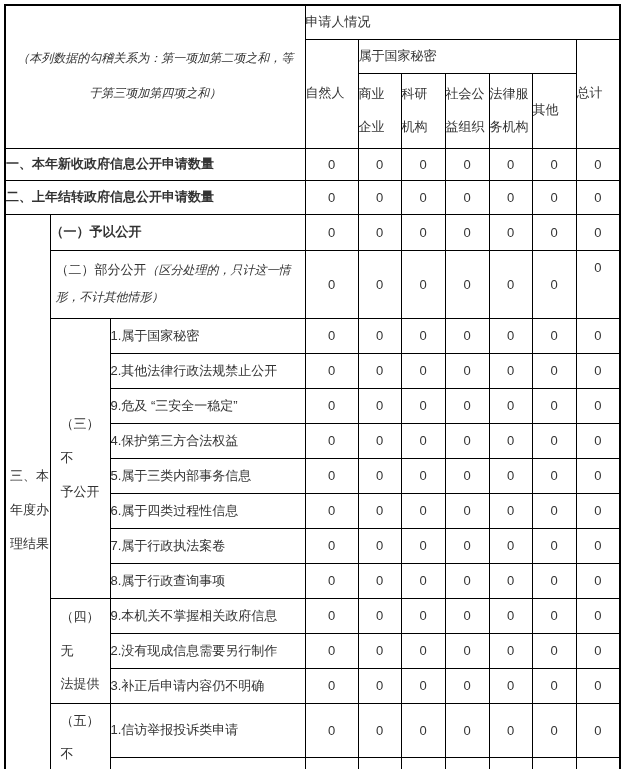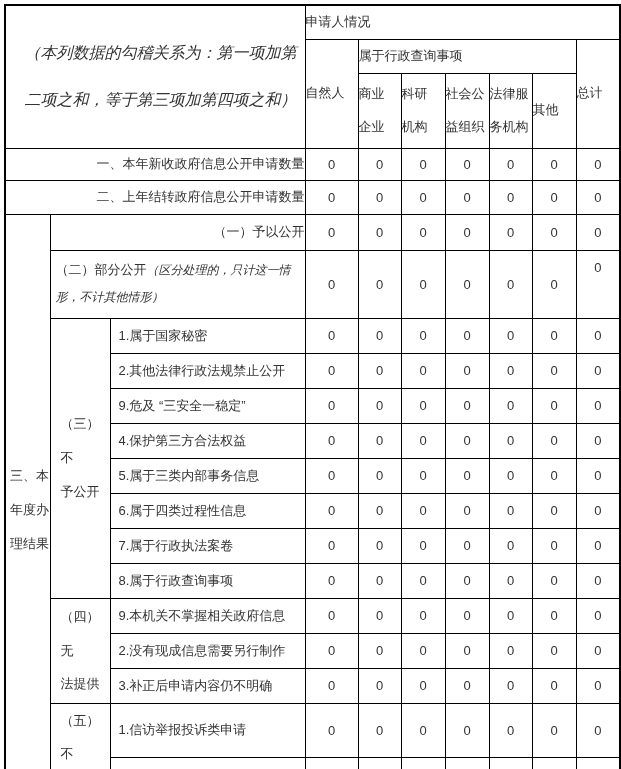--- a/index.html
+++ b/index.html
@@ -11,27 +11,27 @@
      padding:0;overflow:hidden;}
   
   col.cA{width:45px}col.cB{width:60px}col.cC{width:195px}
   col.c1{width:53px}col.c2{width:43px}col.c3{width:44px}col.c4{width:44px}
   col.c5{width:43px}col.c6{width:44px}col.c7{width:44px}
   
   tr.hr1{height:33px}tr.hr2{height:34px}tr.hr3{height:75px}
   tr.rA{height:32px}tr.rB{height:34px}tr.rC{height:36px}tr.rD{height:68px}
   tr.rE{height:35px}tr.rF{height:34px}tr.rG{height:30px}
   
-  .note{font-family:Liberation Serif, serif;font-style:italic;
-        font-size:16px;line-height:2.9;text-align:right;padding:0 8px;}
+  .note{font-family:Liberation Mono, monospace;font-style:italic;
+        font-size:12px;line-height:2.9;text-align:center;padding:0 8px;}
   .hdr{text-align:left;line-height:2.5;white-space:pre-line;}
-  .rowlabel{text-align:right;padding-left:5px;}
+  .rowlabel{text-align:left;font-weight:bold;}
   .seca{text-align:left;padding-left:4px;line-height:2.6;white-space:pre-line;}
   .sec{text-align:left;padding-left:10px;line-height:2.6;white-space:pre-line;}
-  .item{text-align:left;padding-left:8px;}
+  .item{text-align:left;}
   .val{text-align:center;}
   .vtop{vertical-align:top;padding-top:9px;}
   .partial{text-align:left;line-height:2.05;padding:0 4px 0 5px;}
   .inote{font-family:"Liberation Serif","DejaVu Serif",serif;font-style:italic;
          font-size:12px;}
 </style>
 </head>
 <body>
 
 <table>
@@ -48,21 +48,21 @@
       <col class="c7">
   </colgroup>
 
   <tbody>
       <tr class="hr1">
     <td class="note" rowspan="3" colspan="3">（本列数据的勾稽关系为：第一项加第二项之和，等于第三项加第四项之和）</td>
     <td class="hdr" colspan="7">申请人情况</td>
   </tr>
   <tr class="hr2">
     <td class="hdr" rowspan="2">自然人</td>
-    <td class="hdr" colspan="5">属于行政查询事项</td>
+    <td class="hdr" colspan="5">属于国家秘密</td>
     <td class="hdr" rowspan="2">总计</td>
   </tr>
   <tr class="hr3">
     <td class="hdr">商业
 企业</td>
     <td class="hdr">科研
 机构</td>
     <td class="hdr">社会公
 益组织</td>
     <td class="hdr">法律服

